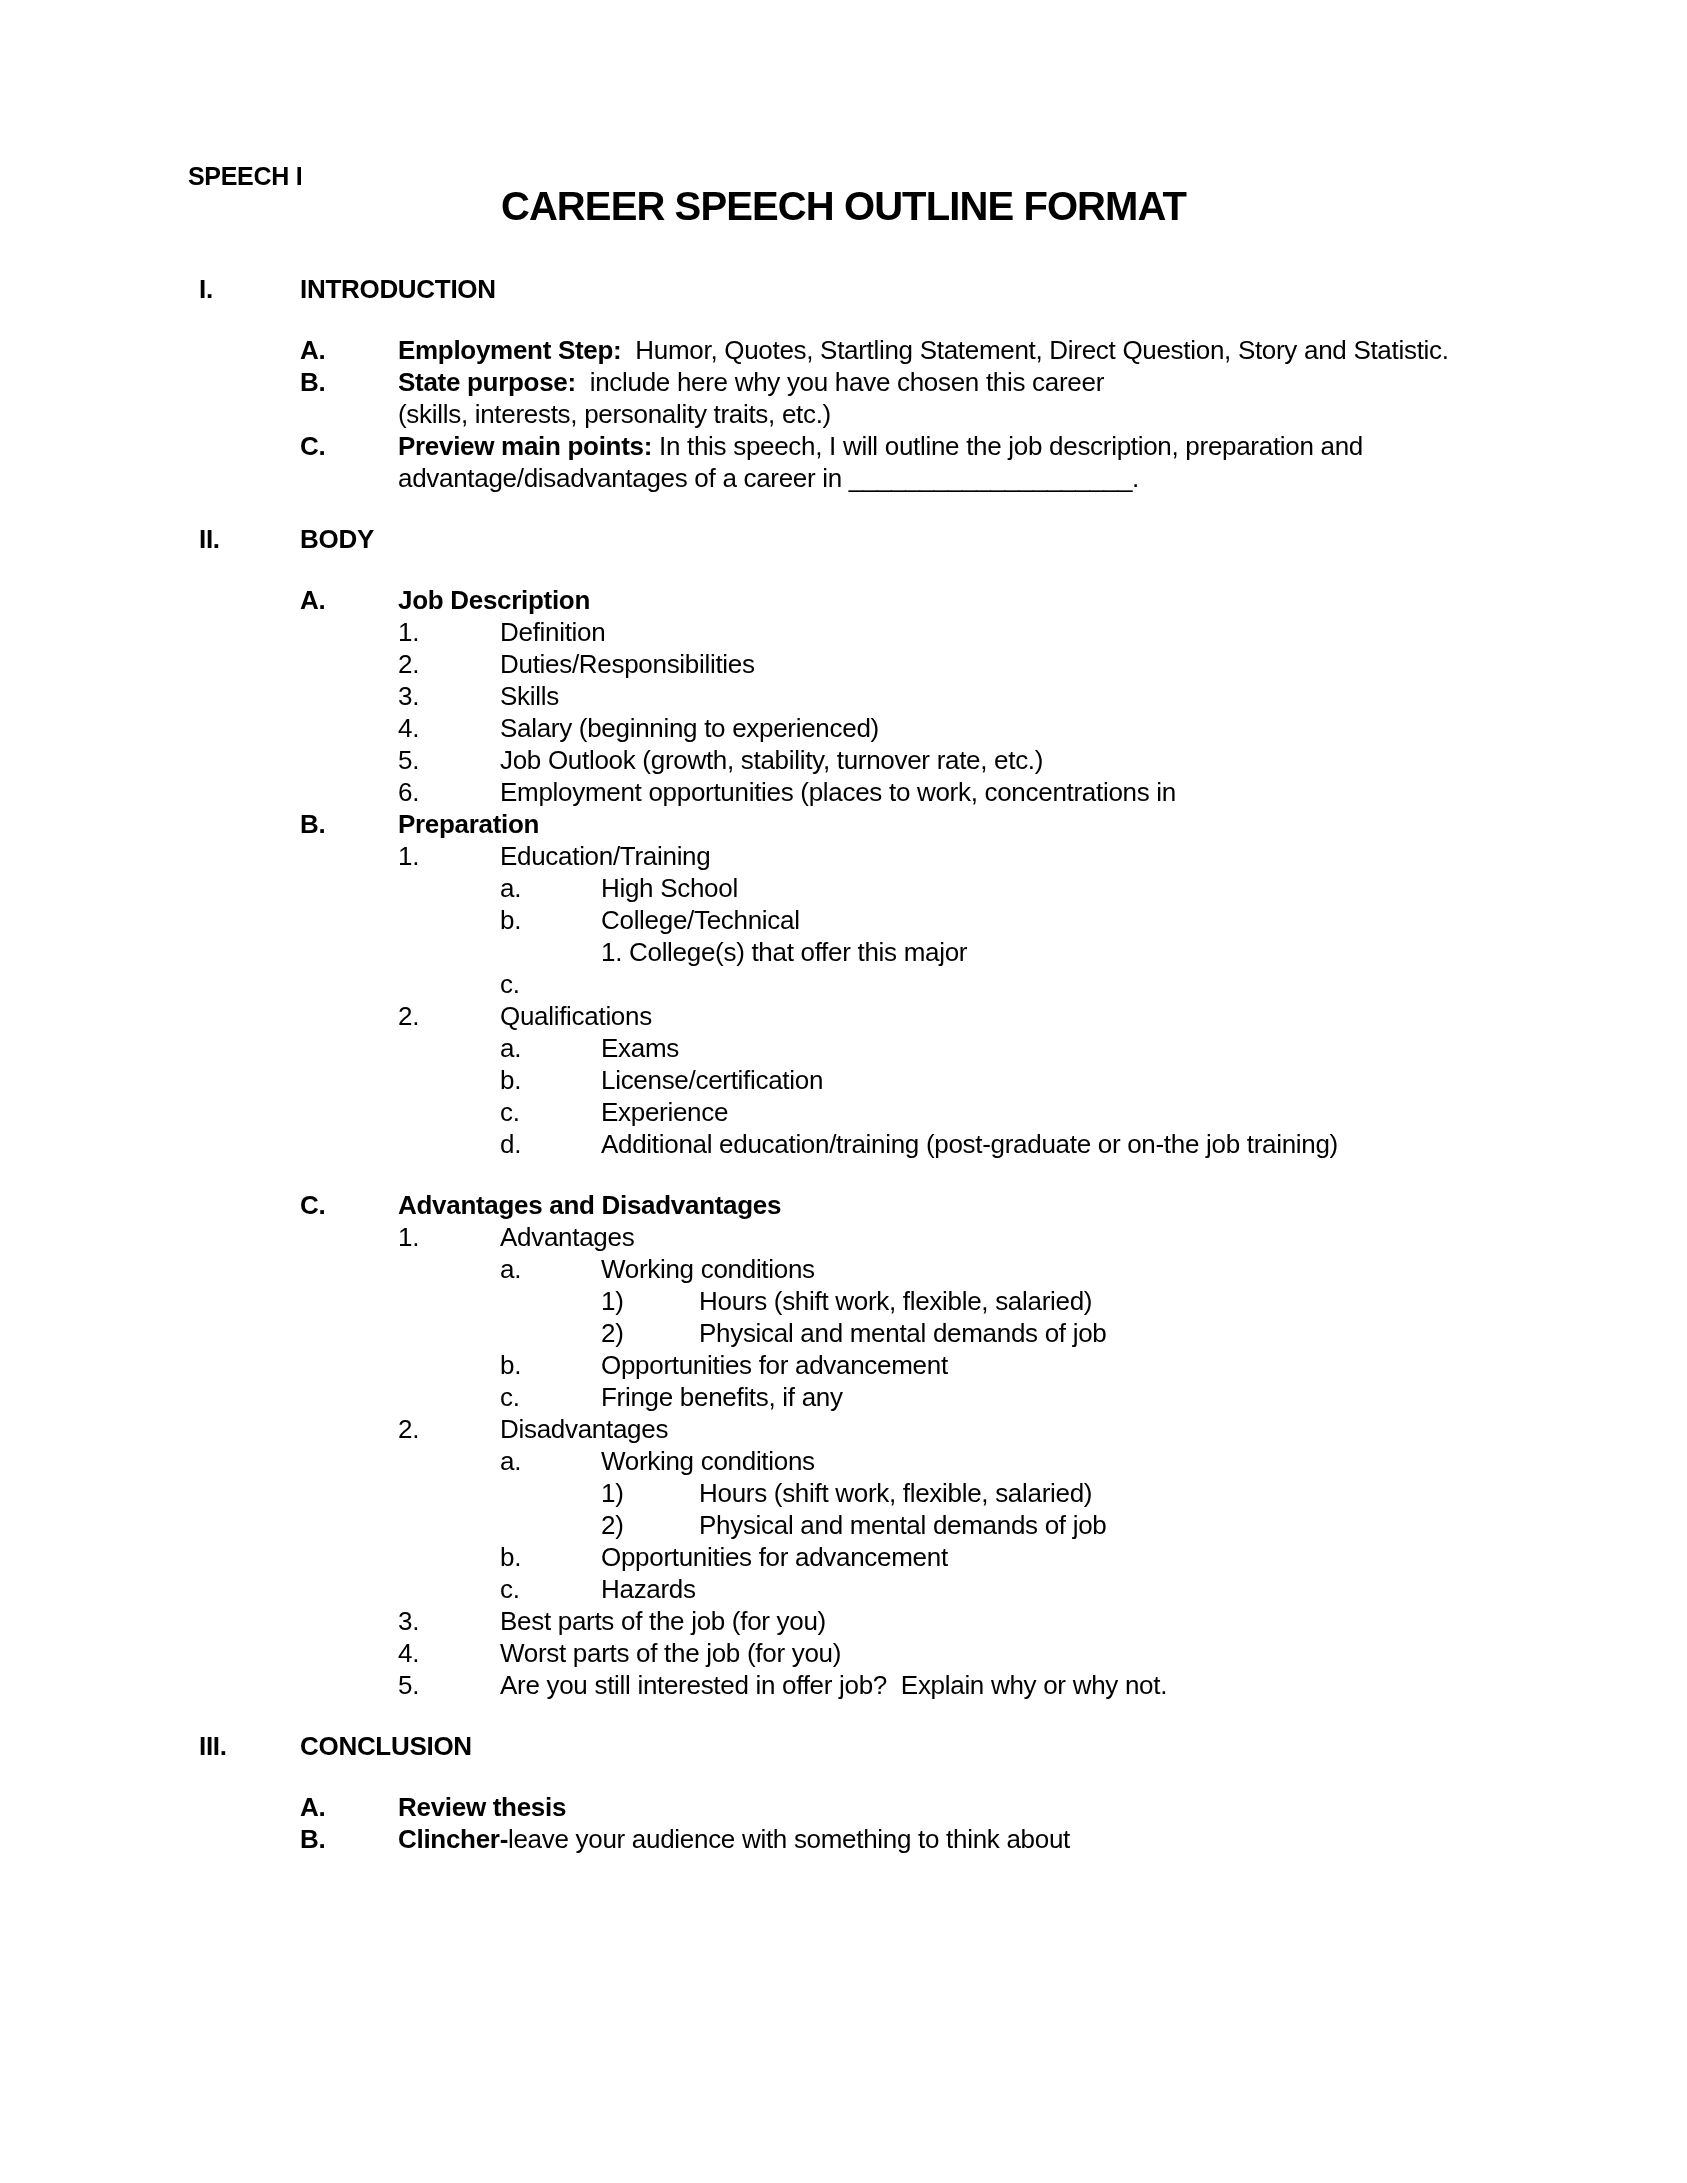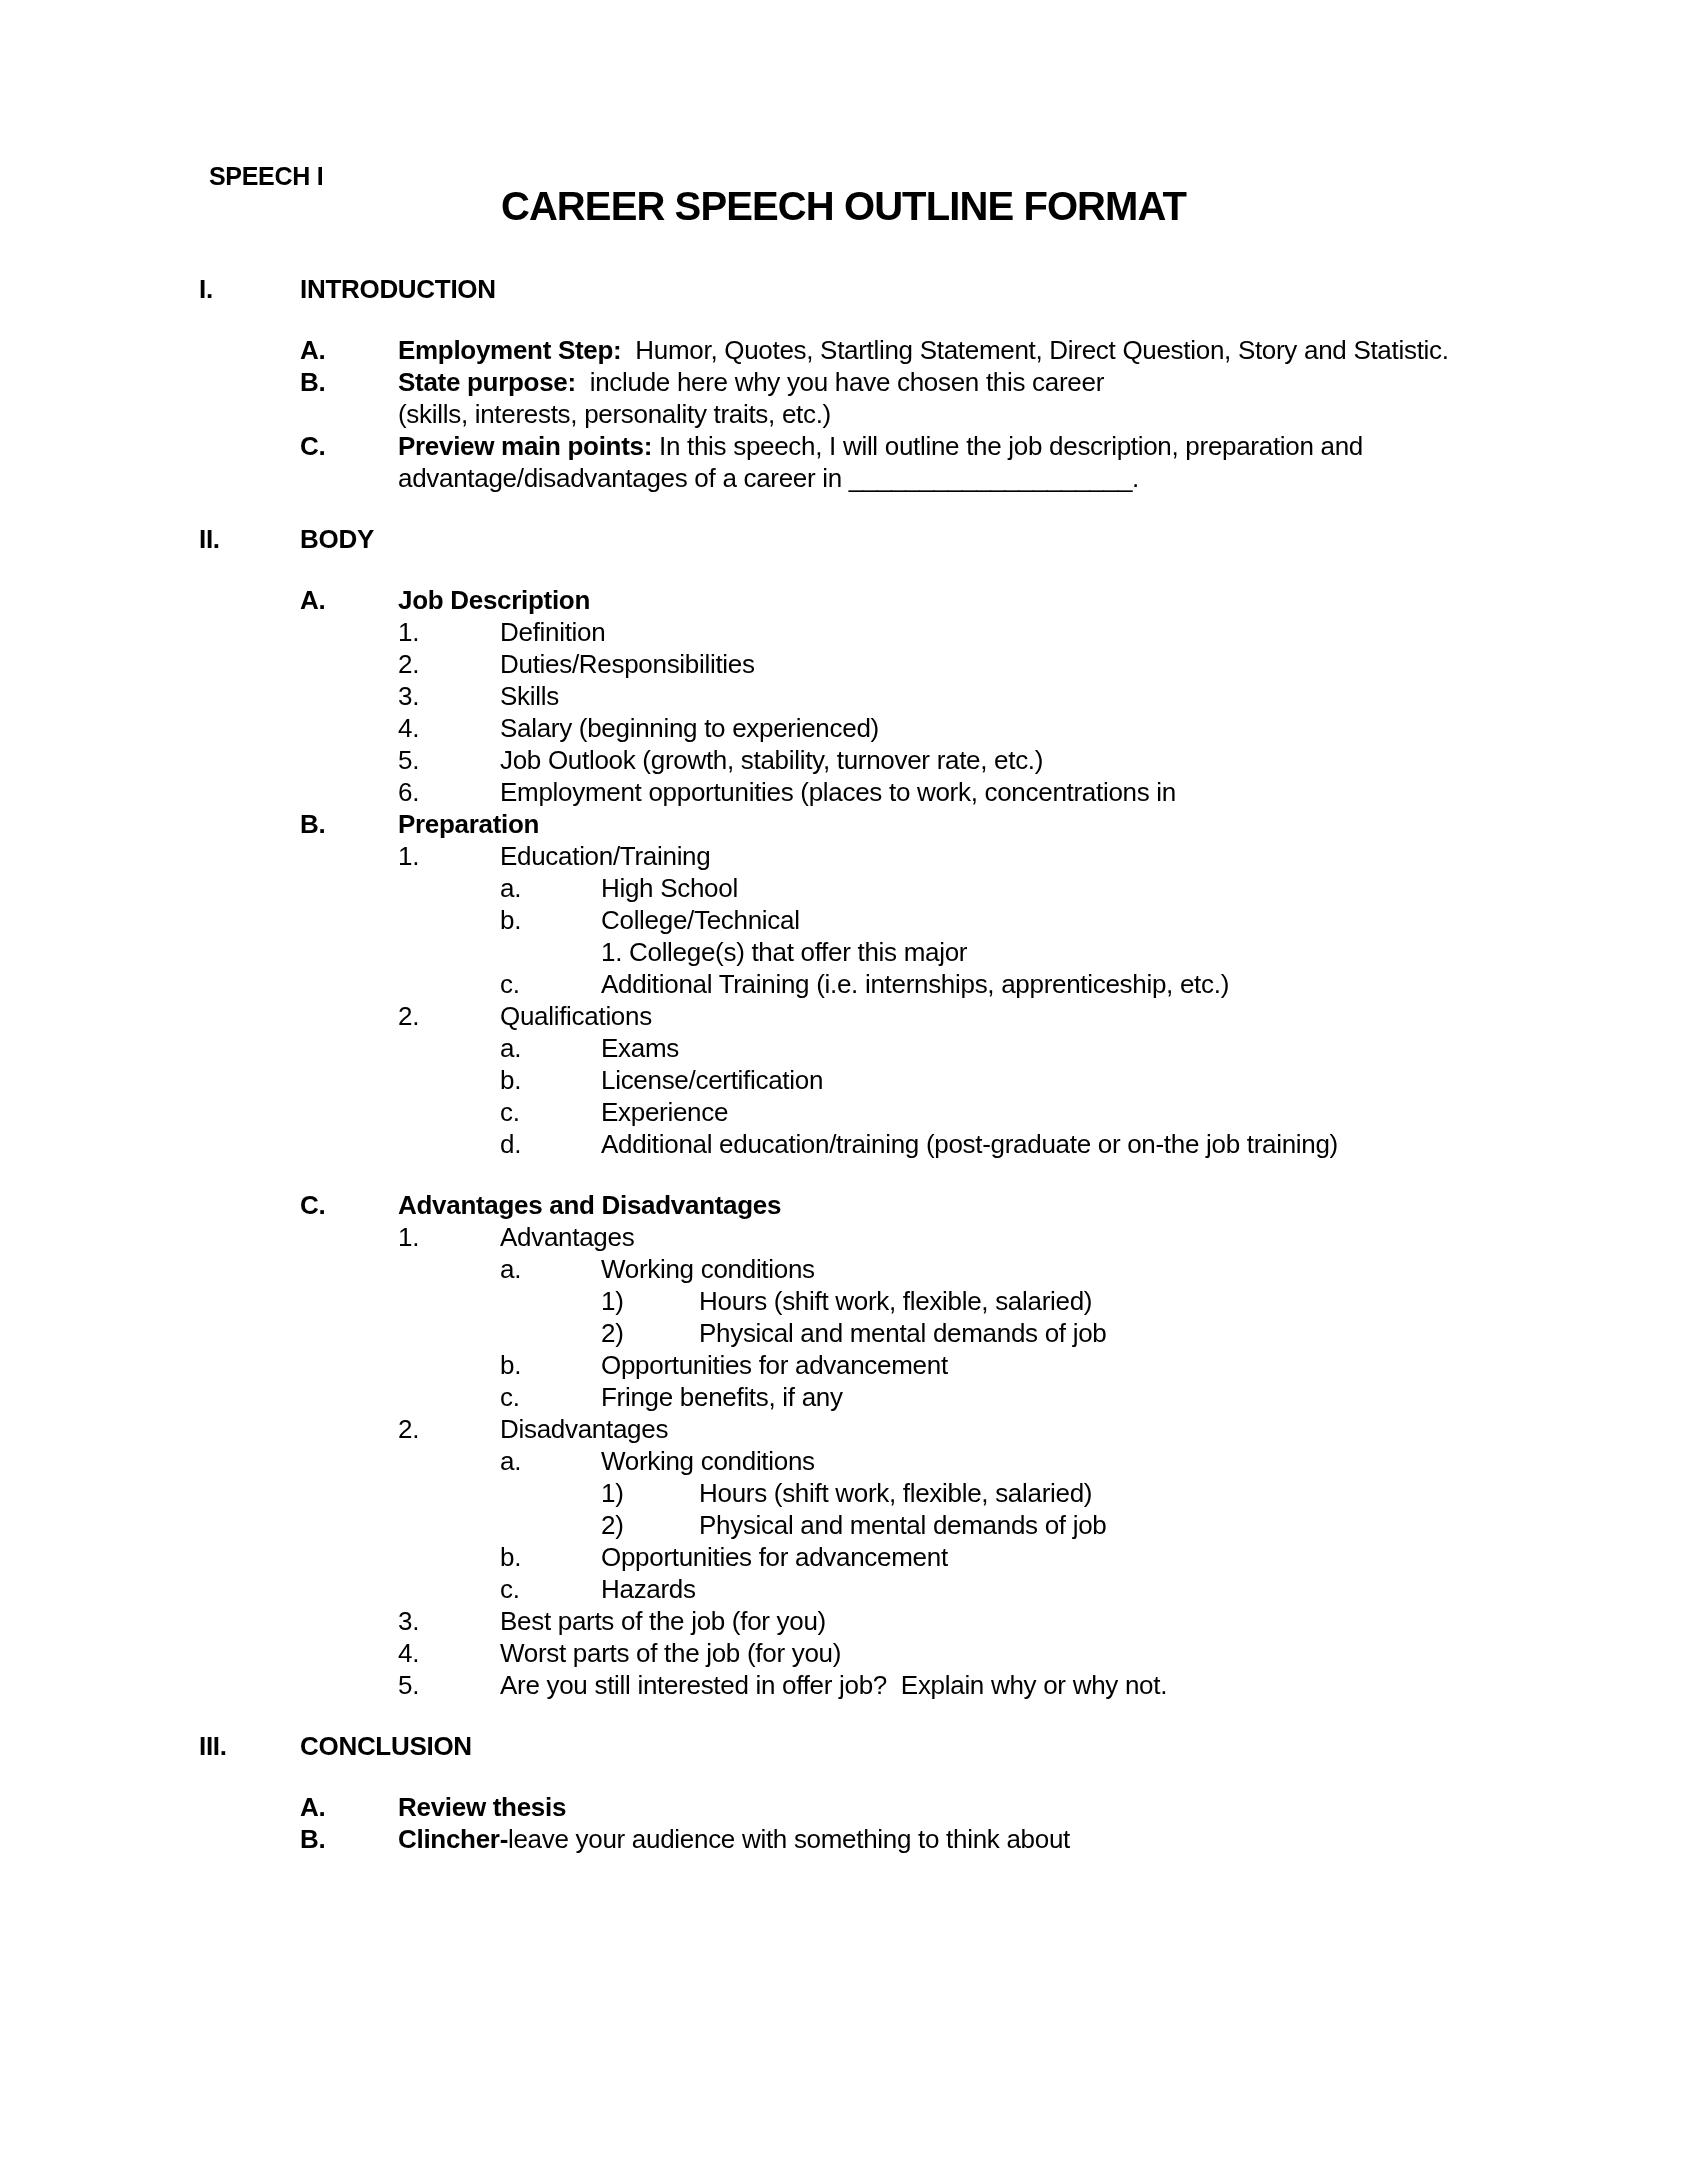--- a/index.html
+++ b/index.html
@@ -9,21 +9,21 @@
     height: 2184px;
     background: #ffffff;
     color: #000000;
     font-family: "Liberation Sans", sans-serif;
     font-size: 26px;
     letter-spacing: -0.3px;
     overflow: hidden;
   }
   .speech-label {
     position: absolute;
-    left: 209px;
+    left: 188px;
     top: 161px;
     font-weight: bold;
     font-size: 25px;
     line-height: 31px;
   }
   .doc-title {
     position: absolute;
     left: 0;
     right: 0;
     top: 184px;
@@ -72,21 +72,21 @@
       <div class="line" style="padding-left: 500px;"><span class="lbl" style="left: 398px;">2.</span><span class="r">Duties/Responsibilities</span></div>
       <div class="line" style="padding-left: 500px;"><span class="lbl" style="left: 398px;">3.</span><span class="r">Skills</span></div>
       <div class="line" style="padding-left: 500px;"><span class="lbl" style="left: 398px;">4.</span><span class="r">Salary (beginning to experienced)</span></div>
       <div class="line" style="padding-left: 500px;"><span class="lbl" style="left: 398px;">5.</span><span class="r">Job Outlook (growth, stability, turnover rate, etc.)</span></div>
       <div class="line" style="padding-left: 500px;"><span class="lbl" style="left: 398px;">6.</span><span class="r">Employment opportunities (places to work, concentrations in</span></div>
       <div class="line" style="padding-left: 398px;"><span class="lbl b" style="left: 300px;">B.</span><span class="b">Preparation</span></div>
       <div class="line" style="padding-left: 500px;"><span class="lbl" style="left: 398px;">1.</span><span class="r">Education/Training</span></div>
       <div class="line" style="padding-left: 601px;"><span class="lbl" style="left: 500px;">a.</span><span class="r">High School</span></div>
       <div class="line" style="padding-left: 601px;"><span class="lbl" style="left: 500px;">b.</span><span class="r">College/Technical</span></div>
       <div class="line" style="padding-left: 601px;"><span class="r">1. College(s) that offer this major</span></div>
-      <div class="line" style="padding-left: 601px;"><span class="lbl" style="left: 500px;">c.</span><span class="r">Additional Training (i.e. internships, apprenticeship, etc.)</span></div>
+      <div class="line" style="padding-left: 601px;"><span class="lbl" style="left: 500px;">c.</span></div>
       <div class="line" style="padding-left: 500px;"><span class="lbl" style="left: 398px;">2.</span><span class="r">Qualifications</span></div>
       <div class="line" style="padding-left: 601px;"><span class="lbl" style="left: 500px;">a.</span><span class="r">Exams</span></div>
       <div class="line" style="padding-left: 601px;"><span class="lbl" style="left: 500px;">b.</span><span class="r">License/certification</span></div>
       <div class="line" style="padding-left: 601px;"><span class="lbl" style="left: 500px;">c.</span><span class="r">Experience</span></div>
       <div class="line" style="padding-left: 601px;"><span class="lbl" style="left: 500px;">d.</span><span class="r">Additional education/training (post-graduate or on-the job training)</span></div>
       <div class="line gap" style="padding-left: 398px;"><span class="lbl b" style="left: 300px;">C.</span><span class="b">Advantages and Disadvantages</span></div>
       <div class="line" style="padding-left: 500px;"><span class="lbl" style="left: 398px;">1.</span><span class="r">Advantages</span></div>
       <div class="line" style="padding-left: 601px;"><span class="lbl" style="left: 500px;">a.</span><span class="r">Working conditions</span></div>
       <div class="line" style="padding-left: 699px;"><span class="lbl" style="left: 601px;">1)</span><span class="r">Hours (shift work, flexible, salaried)</span></div>
       <div class="line" style="padding-left: 699px;"><span class="lbl" style="left: 601px;">2)</span><span class="r">Physical and mental demands of job</span></div>

